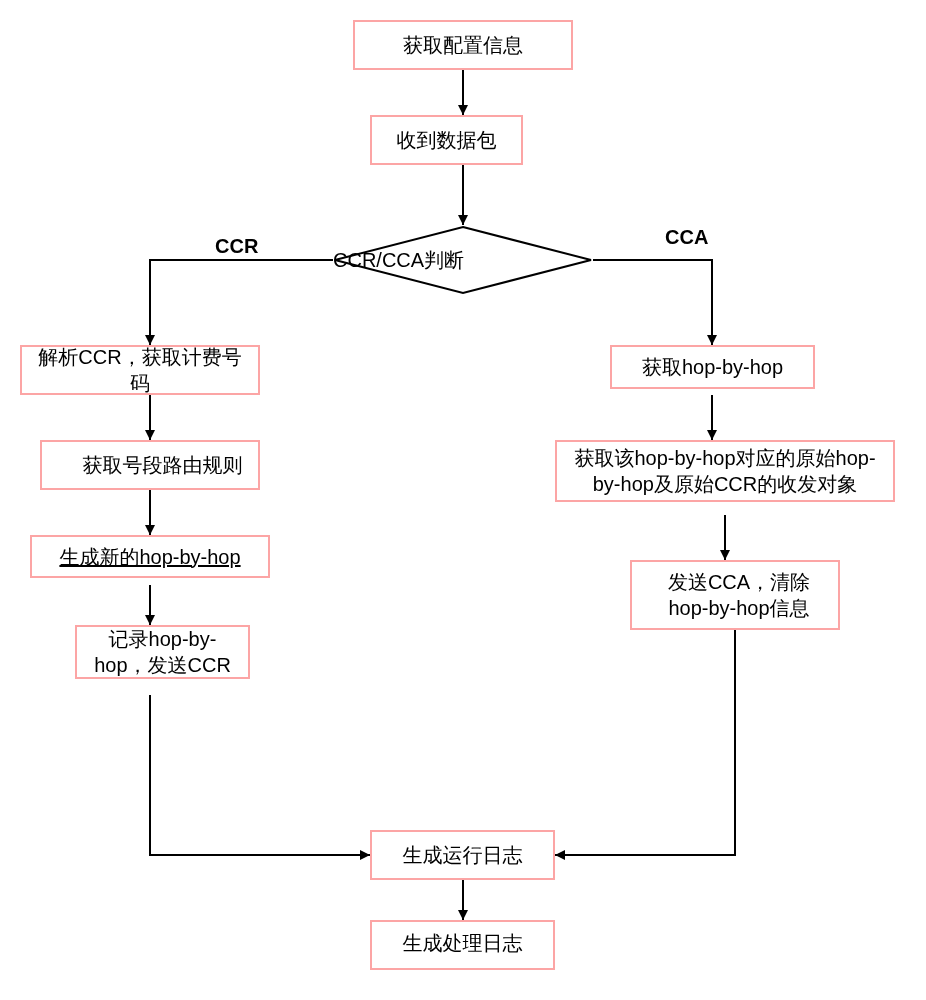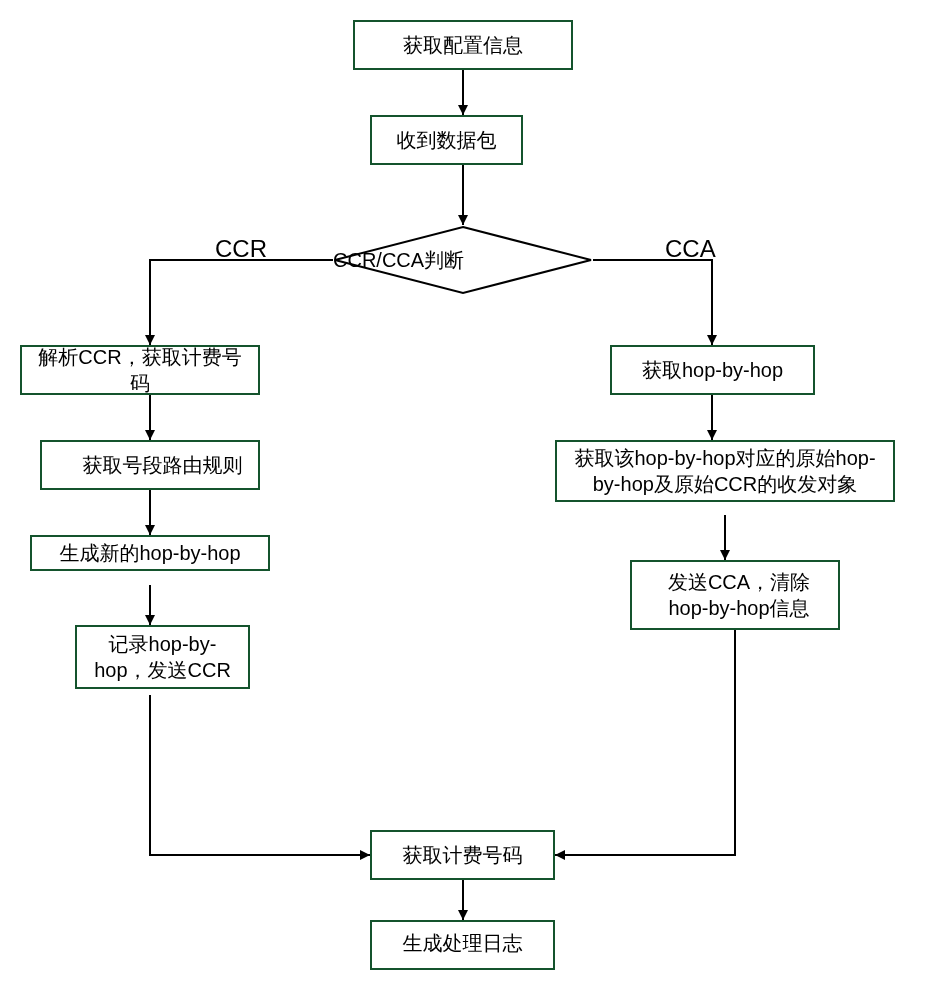--- a/index.html
+++ b/index.html
@@ -7,21 +7,21 @@
     padding: 0;
     width: 926px;
     height: 1000px;
     background: #fff;
     font-family: "Microsoft YaHei", "SimSun", sans-serif;
     font-size: 20px;
     position: relative;
   }
   .box {
     position: absolute;
-    border: 2px solid #14532d;
+    border: 2px solid #fca5a5;
     background: #fff;
     display: flex;
     align-items: center;
     justify-content: center;
     text-align: center;
     box-sizing: border-box;
     padding: 4px 8px;
     line-height: 1.3;
   }
   .diamond {
@@ -36,21 +36,22 @@
     position: absolute;
     top: 0; left: 0;
     width: 100%; height: 100%;
   }
   .diamond .label {
     position: relative;
     z-index: 1;
   }
   .arrow-label {
     position: absolute;
-    font-size: 24px;
+    font-size: 20px;
+    font-weight: bold;
   }
   svg.lines {
     position: absolute;
     top: 0; left: 0;
     width: 926px;
     height: 1000px;
     pointer-events: none;
   }
 </style>
 </head>
@@ -61,37 +62,37 @@
 <div class="box" style="left:370px; top:115px; width:153px; height:50px;">收到数据包</div>
 
 <div class="diamond" style="left:333px; top:225px;">
   <svg viewBox="0 0 260 70">
     <polygon points="130,2 258,35 130,68 2,35" fill="#fff" stroke="#000" stroke-width="2"></polygon>
   </svg>
   <span class="label">CCR/CCA判断</span>
 </div>
 
 <div class="arrow-label" style="left:215px; top:235px;">CCR</div>
-<div class="arrow-label" style="left:665px; top:235px;">CCA</div>
+<div class="arrow-label" style="left:665px; top:226px;">CCA</div>
 
 <div class="box" style="left:20px; top:345px; width:240px; height:50px;">解析CCR，获取计费号码</div>
 
 <div class="box" style="left:40px; top:440px; width:220px; height:50px;padding-left:33px;">获取号段路由规则</div>
 
-<div class="box" style="left:30px; top:535px; width:240px; height:36px;">生成新的hop-by-hop</div>
+<div class="box" style="left:30px; top:535px; width:240px; height:43px;text-decoration:underline;">生成新的hop-by-hop</div>
 
-<div class="box" style="left:75px; top:625px; width:175px; height:64px;">记录hop-by-hop，发送CCR</div>
+<div class="box" style="left:75px; top:625px; width:175px; height:54px;">记录hop-by-hop，发送CCR</div>
 
-<div class="box" style="left:610px; top:345px; width:205px; height:50px;">获取hop-by-hop</div>
+<div class="box" style="left:610px; top:345px; width:205px; height:44px;">获取hop-by-hop</div>
 
 <div class="box" style="left:555px; top:440px; width:340px; height:62px;">获取该hop-by-hop对应的原始hop-by-hop及原始CCR的收发对象</div>
 
 <div class="box" style="left:630px; top:560px; width:210px; height:70px;padding-left:16px;">发送CCA，清除hop-by-hop信息</div>
 
-<div class="box" style="left:370px; top:830px; width:185px; height:50px;">获取计费号码</div>
+<div class="box" style="left:370px; top:830px; width:185px; height:50px;">生成运行日志</div>
 
 <div class="box" style="left:370px; top:920px; width:185px; height:50px;font-family:Liberation Mono, monospace;">生成处理日志</div>
 
 <svg class="lines">
   <defs>
     <marker id="ah" markerWidth="12" markerHeight="12" refX="10" refY="5" orient="auto" markerUnits="userSpaceOnUse">
       <path d="M0,0 L10,5 L0,10 Z" fill="#000"></path>
     </marker>
   </defs>
 

